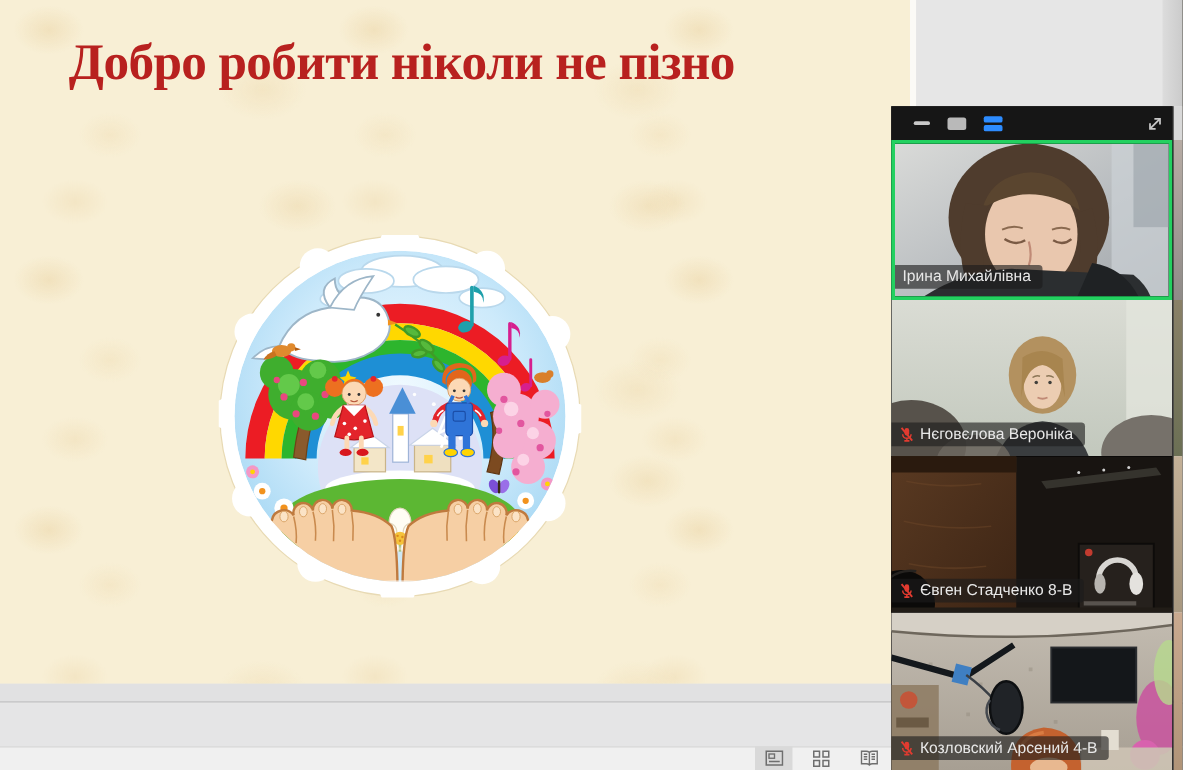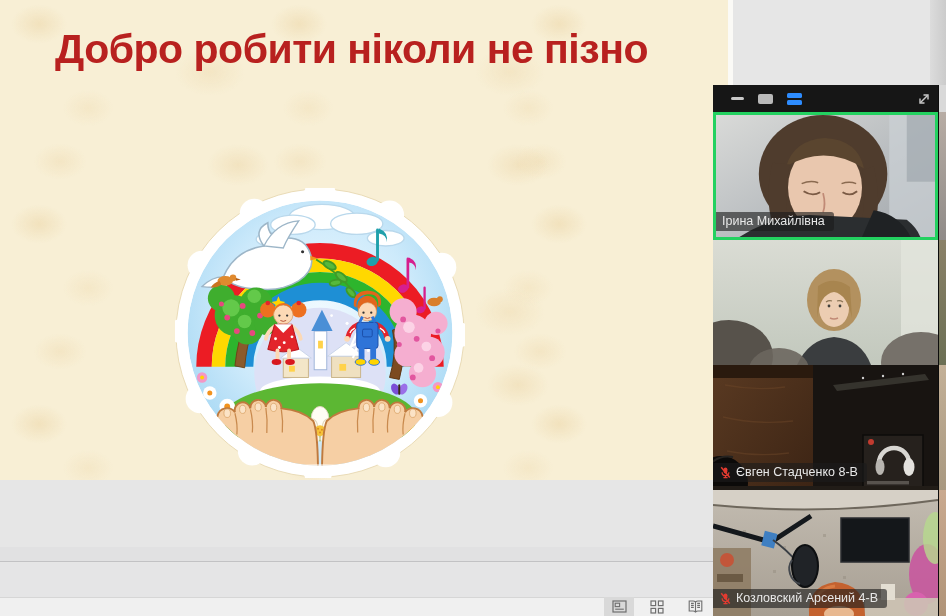--- a/index.html
+++ b/index.html
@@ -1,28 +1,28 @@
 <!DOCTYPE html>
 <html><head>
 <meta charset="utf-8">
 <style>
   html,body{margin:0;padding:0;background:#222;}
   .stage{position:relative;width:946px;height:616px;overflow:hidden;
          font-family:"Liberation Sans",sans-serif;background:#e6e6e6;}
 
   
-  .slide{position:absolute;left:0;top:0;width:728px;height:480px;overflow:hidden;
+  .slide{position:absolute;left:0;top:0;width:728px;height:547px;overflow:hidden;
     background-color:#f8efd5;
     background-image:
       radial-gradient(40px 28px at 15% 12%, rgba(233,209,160,.45), transparent 70%),
       radial-gradient(50px 34px at 70% 30%, rgba(236,215,170,.40), transparent 70%),
       radial-gradient(36px 26px at 40% 60%, rgba(240,222,182,.45), transparent 70%),
       radial-gradient(44px 30px at 85% 75%, rgba(233,209,160,.40), transparent 70%),
       radial-gradient(38px 26px at 25% 85%, rgba(238,218,176,.45), transparent 70%);
-    background-size:260px 200px,300px 240px,220px 180px,280px 220px,240px 190px;}
+    background-size:260px 200px,300px 240px,220px 180px,280px 220px,240px 190px;font-family:Liberation Serif, serif;}
   .slide-title{position:absolute;left:55px;top:26px;width:640px;
     color:#b8211f;font-weight:700;font-size:41px;line-height:1.17;letter-spacing:-.5px;}
   .illu{position:absolute;left:175px;top:188px;width:290px;height:290px;}
 
   
   .slide-edge{position:absolute;left:728px;top:0;width:5px;height:547px;background:#fbfaf6;}
   .app-bg{position:absolute;left:733px;top:0;width:213px;height:547px;background:#e6e6e6;}
   .app-bg-scroll{position:absolute;left:930px;top:0;width:16px;height:85px;
     background:linear-gradient(90deg,#dcdcdc,#cbcbcb);}
   .band1{position:absolute;left:0;top:547px;width:946px;height:15px;background:#e1e1e2;
@@ -487,20 +487,29 @@
           <path d="M105,46 Q121,35 137,47 L139,78 Q134,54 121,52 Q107,54 104,78 Z" fill="#a8854f"></path>
           <circle cx="116" cy="66" r="1.4" fill="#41403c"></circle>
             <circle cx="127" cy="66" r="1.4" fill="#41403c"></circle>
           <path d="M113,62 q3,-2 6,-1 M124,61 q3,-1 6,1" stroke="#8a7455" stroke-width="1.2" fill="none"></path>
           <path d="M117,78 q4,2 8,0" stroke="#c08a76" stroke-width="1.4" fill="none"></path>
           <path d="M84,125 Q96,99 121,97 Q148,99 158,125 Z" fill="#3a3d3f"></path>
           <ellipse cx="16" cy="116" rx="44" ry="36" fill="#57524b"></ellipse>
           <ellipse cx="66" cy="130" rx="30" ry="22" fill="#6b665e" opacity=".9"></ellipse>
           <ellipse cx="208" cy="122" rx="40" ry="30" fill="#76716a"></ellipse>
         </svg>
+        <div class="plabel">
+          <svg class="micoff" viewBox="0 0 14 14">
+            <rect x="5" y="1.6" width="4" height="6.4" rx="2" fill="#e23b30"></rect>
+            <path d="M3.4,6.8 a3.6,3.6 0 0 0 7.2,0" stroke="#e23b30" stroke-width="1.3" fill="none"></path>
+            <path d="M7,10.4 V12.4 M4.8,12.6 H9.2" stroke="#e23b30" stroke-width="1.3"></path>
+            <path d="M2.4,1.4 L11.6,12.4" stroke="#e23b30" stroke-width="1.6"></path>
+          </svg>
+          <span>Нєговєлова Вероніка</span>
+        </div>
       </div>
 
       <div class="tile" style="height:125px">
         <svg class="scene" viewBox="0 0 225 125" preserveAspectRatio="none">
           <defs>
               <linearGradient id="t3w" x1="0" y1="0" x2="1" y2="1">
             <stop offset="0" stop-color="#5a3a22"></stop>
                 <stop offset="1" stop-color="#3c2414"></stop>
               </linearGradient>
             </defs>

